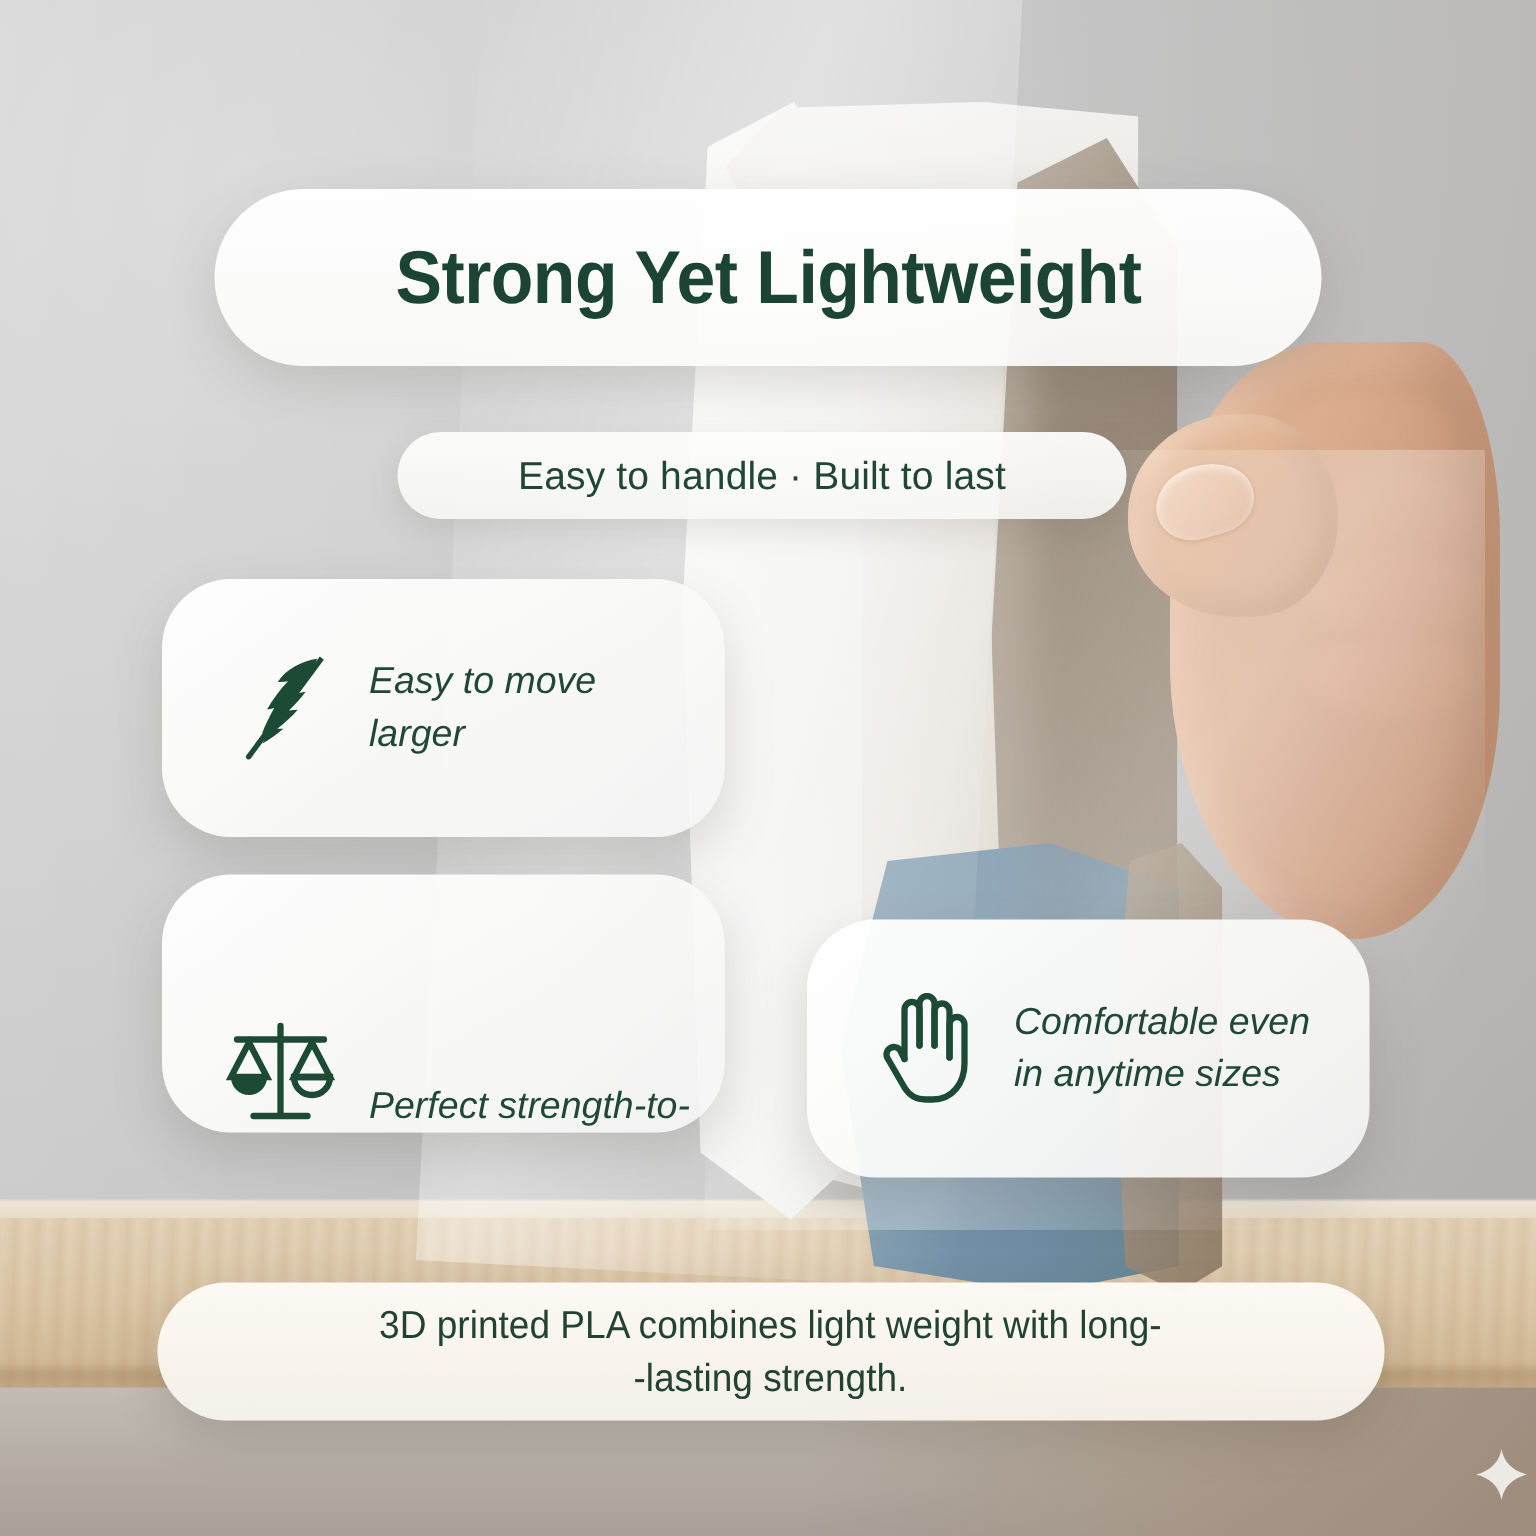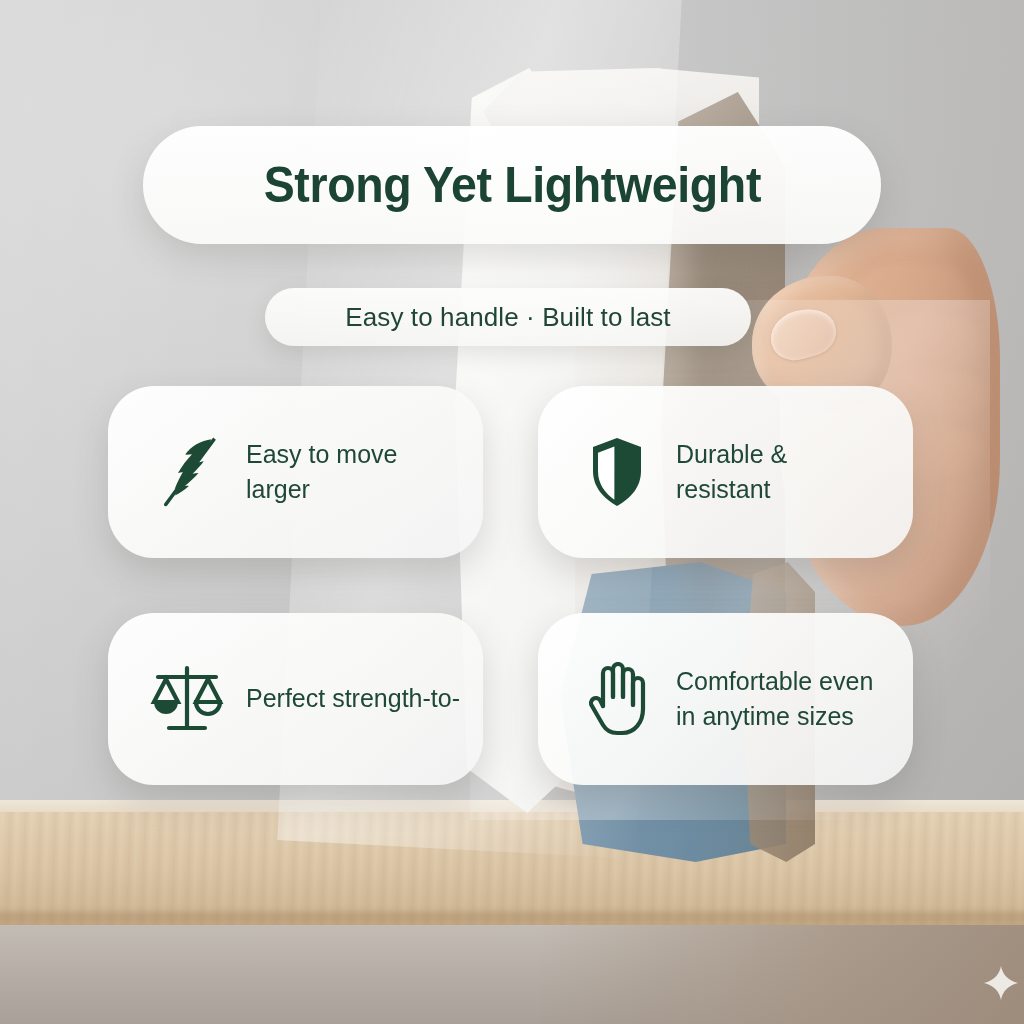--- a/index.html
+++ b/index.html
@@ -257,39 +257,40 @@
     border-radius: 46px;
     background: linear-gradient(145deg, rgba(255,255,255,0.97) 0%, rgba(250,250,249,0.93) 55%, rgba(244,245,244,0.90) 100%);
     box-shadow: 0 14px 34px rgba(88,84,78,0.20);
     display: flex;
     align-items: center;
     padding: 0 20px 0 42px;
     box-sizing: border-box;
   }
   .card-1 { left: 108px; top: 386px; }
   .card-2 { left: 538px; top: 386px; }
-  .card-3 { left: 108px; top: 613px; }
+  .card-3 { left: 108px; top: 583px; align-items: flex-end; }
   .card-4 { left: 538px; top: 613px; }
 
   .card-icon {
     width: 74px;
     height: 80px;
     flex: 0 0 74px;
     display: flex;
     align-items: center;
     justify-content: center;
     margin-right: 22px;
   }
   .card-icon svg { display: block; }
 
   .card-label {
     font-size: 25px;
     line-height: 1.42;
     color: #1f4837;
     white-space: nowrap;
+    font-style: italic;
   }
   .card-label .l2 { display: block; }
 
   .footer-pill {
     position: absolute;
     left: 105px;
     top: 855px;
     width: 818px;
     height: 92px;
     border-radius: 50px;
@@ -375,32 +376,20 @@
           <path d="M57.2 1.6 8.3 67.5c-.6.8-.4 1.9.4 2.5.8.6 1.9.4 2.5-.4L59.9 3.8 57.2 1.6z"></path>
         </g>
       </svg>
     </div>
     <div class="card-label">
       <span>Easy to move</span>
       <span class="l2">larger</span>
     </div>
   </div>
 
-  <div class="card card-2">
-    <div class="card-icon">
-      <svg width="60" height="72" viewBox="0 0 60 72" aria-hidden="true">
-        <path d="M30 2 6 11v24c0 16 10.4 27.4 24 35 13.6-7.6 24-19 24-35V11L30 2z" fill="#1d4a35"></path>
-        <path d="M27.4 10.6 11 16.8v18.6c0 12.6 7.3 21.9 16.4 28.3V10.6z" fill="#ffffff"></path>
-      </svg>
-    </div>
-    <div class="card-label">
-      <span>Durable &amp;</span>
-      <span class="l2">resistant</span>
-    </div>
-  </div>
 
   <div class="card card-3">
     <div class="card-icon">
       <svg width="74" height="70" viewBox="0 0 74 70" aria-hidden="true">
         <g stroke="#1d4a35" stroke-width="4.2" fill="none" stroke-linecap="round">
           <line x1="37" y1="4" x2="37" y2="62"></line>
           <line x1="8" y1="13" x2="66" y2="13"></line>
           <line x1="19" y1="64" x2="55" y2="64"></line>
           <path d="M16 15 4 38h24L16 15z"></path>
           <path d="M58 15 46 38h24L58 15z"></path>
@@ -424,20 +413,26 @@
           <path d="M47 43V21a5 5 0 0 1 10 0v26c0 13-8 24-21 24h-5c-7 0-11-3-14-8L6 44a5 5 0 0 1 8-6l3 6"></path>
         </g>
       </svg>
     </div>
     <div class="card-label">
       <span>Comfortable even</span>
       <span class="l2">in anytime sizes</span>
     </div>
   </div>
 
+  <div class="footer-pill">
+    <div class="footer-text">
+      <span>3D printed PLA combines light weight with long-</span>
+      <span class="l2">-lasting strength.</span>
+    </div>
+  </div>
 
   <div class="sparkle">
     <svg width="34" height="34" viewBox="0 0 34 34" aria-hidden="true">
       <path d="M17 0c1.4 8.4 7.2 14.6 17 17-9.8 2.4-15.6 8.6-17 17-1.4-8.4-7.2-14.6-17-17C9.8 14.6 15.6 8.4 17 0z" fill="#f4f2ef"></path>
     </svg>
   </div>
 
 </div>
 
 </body></html>

